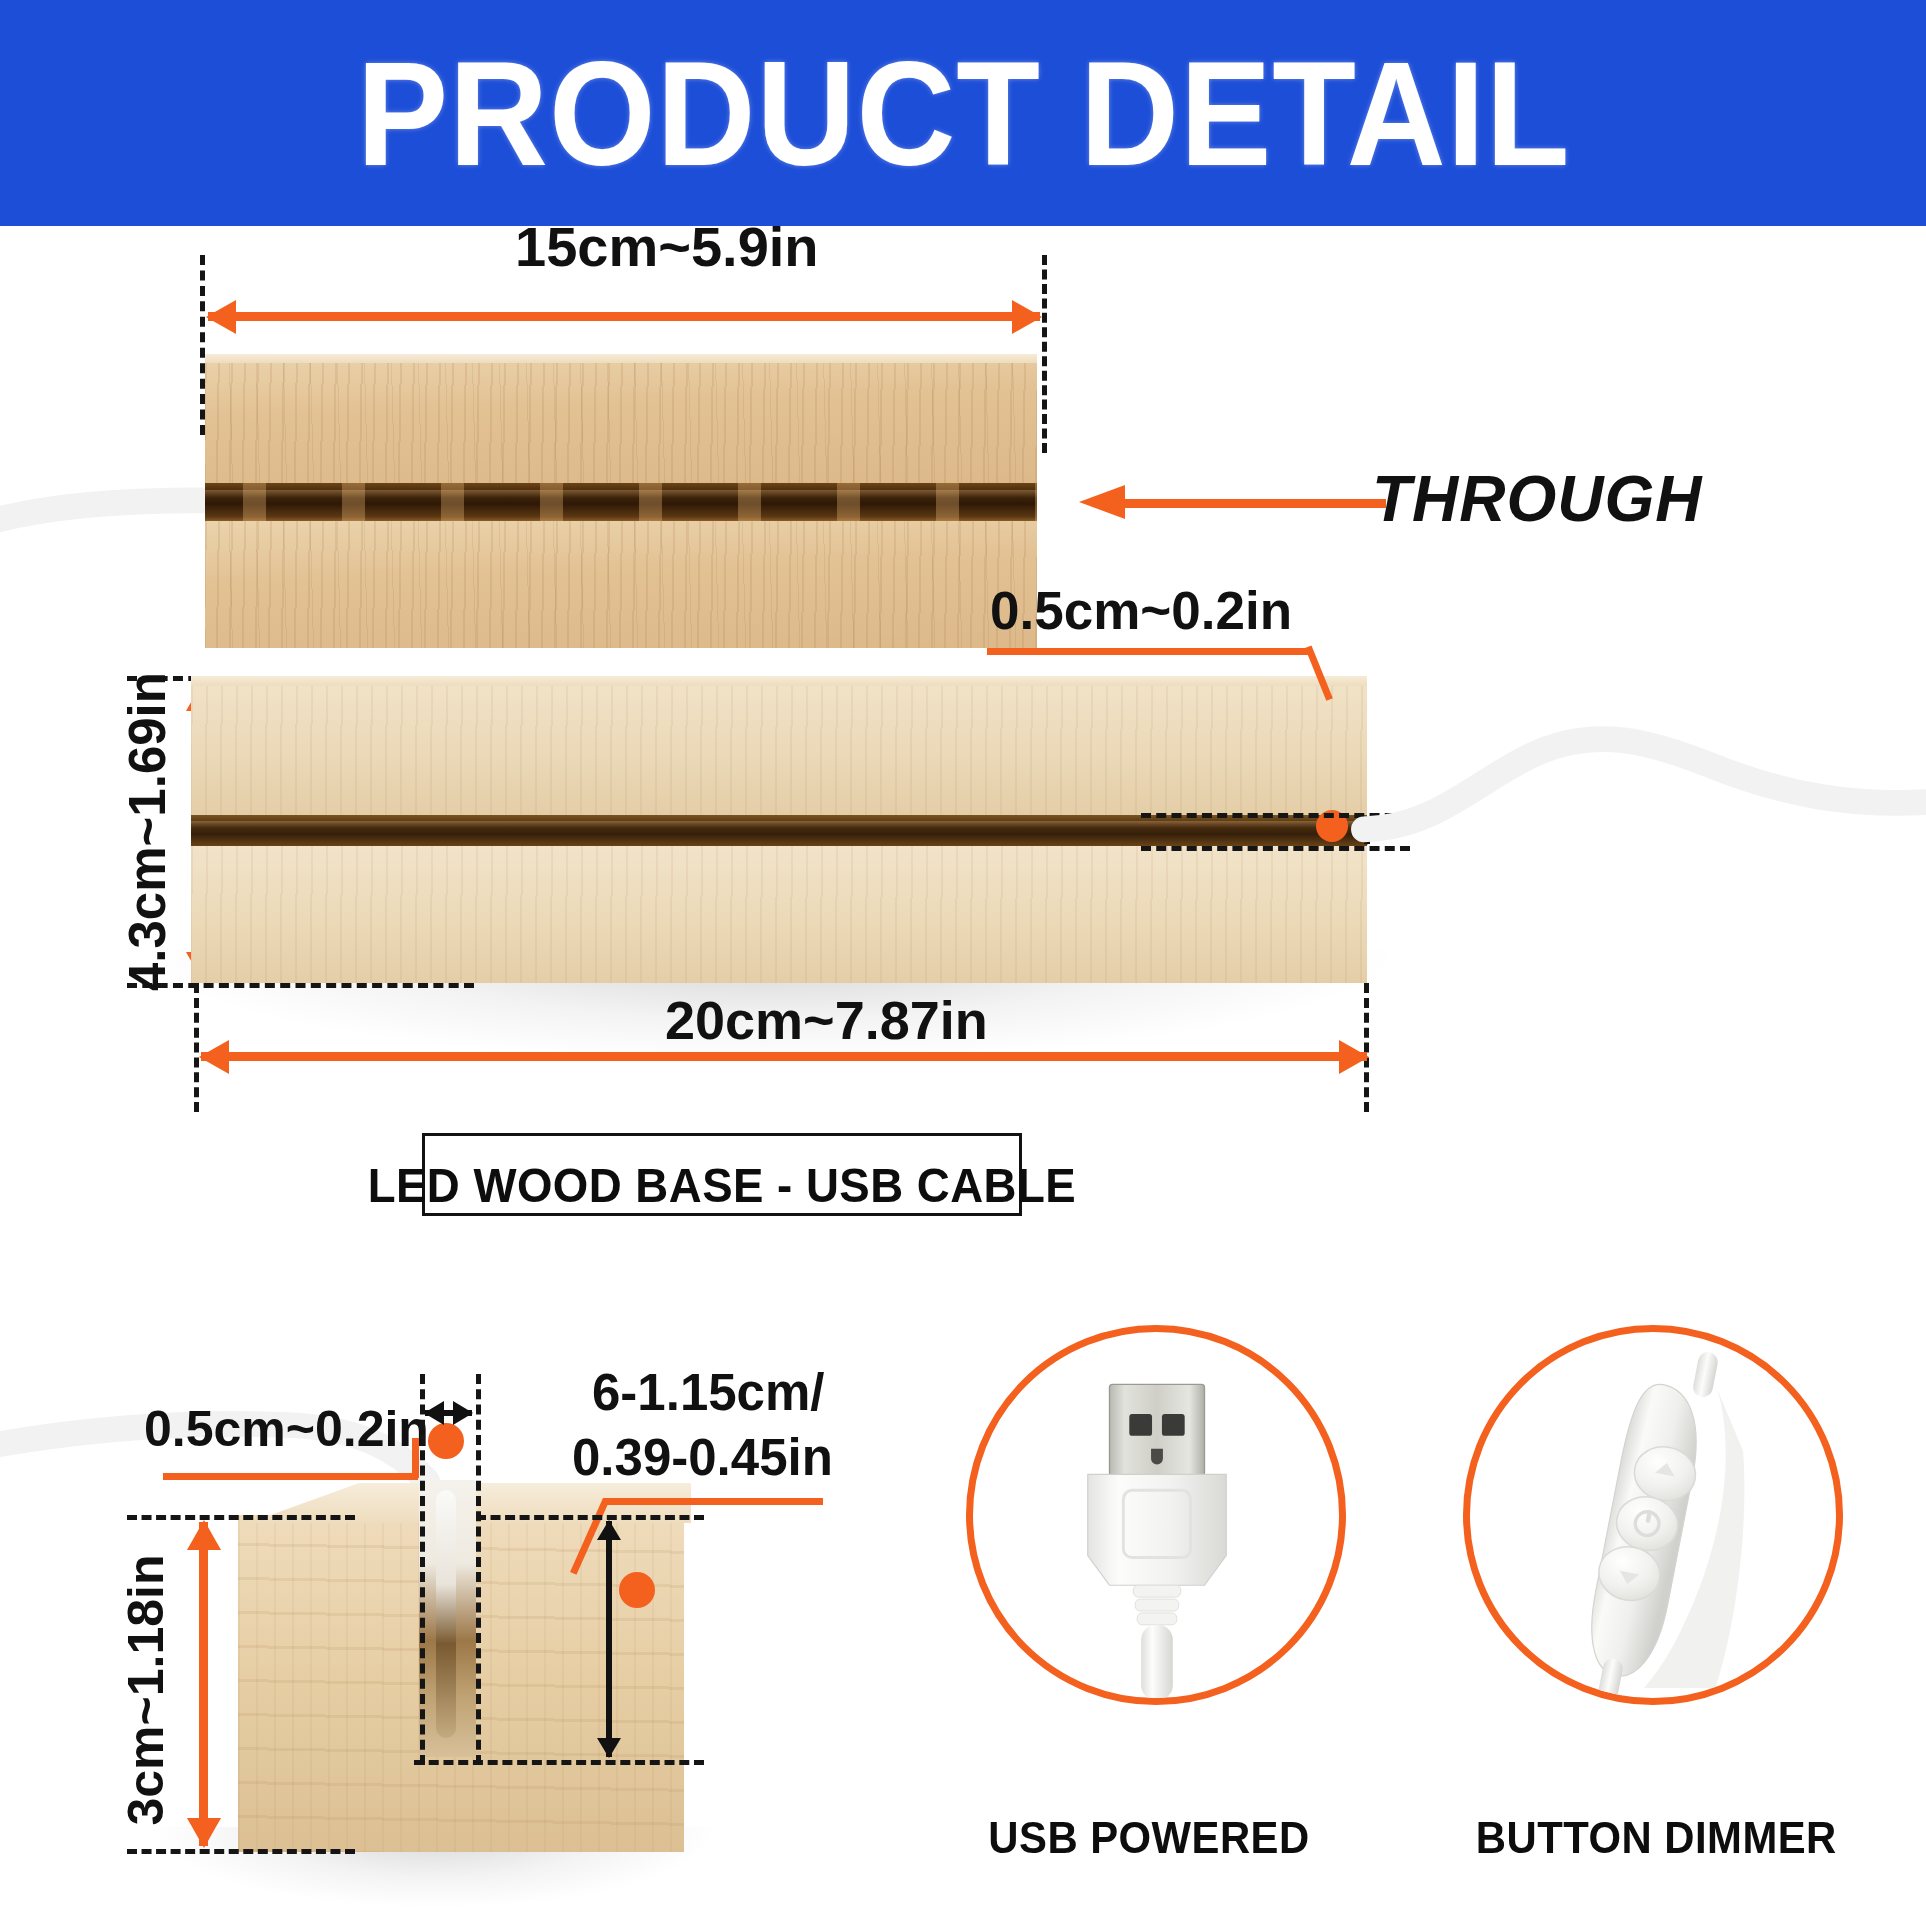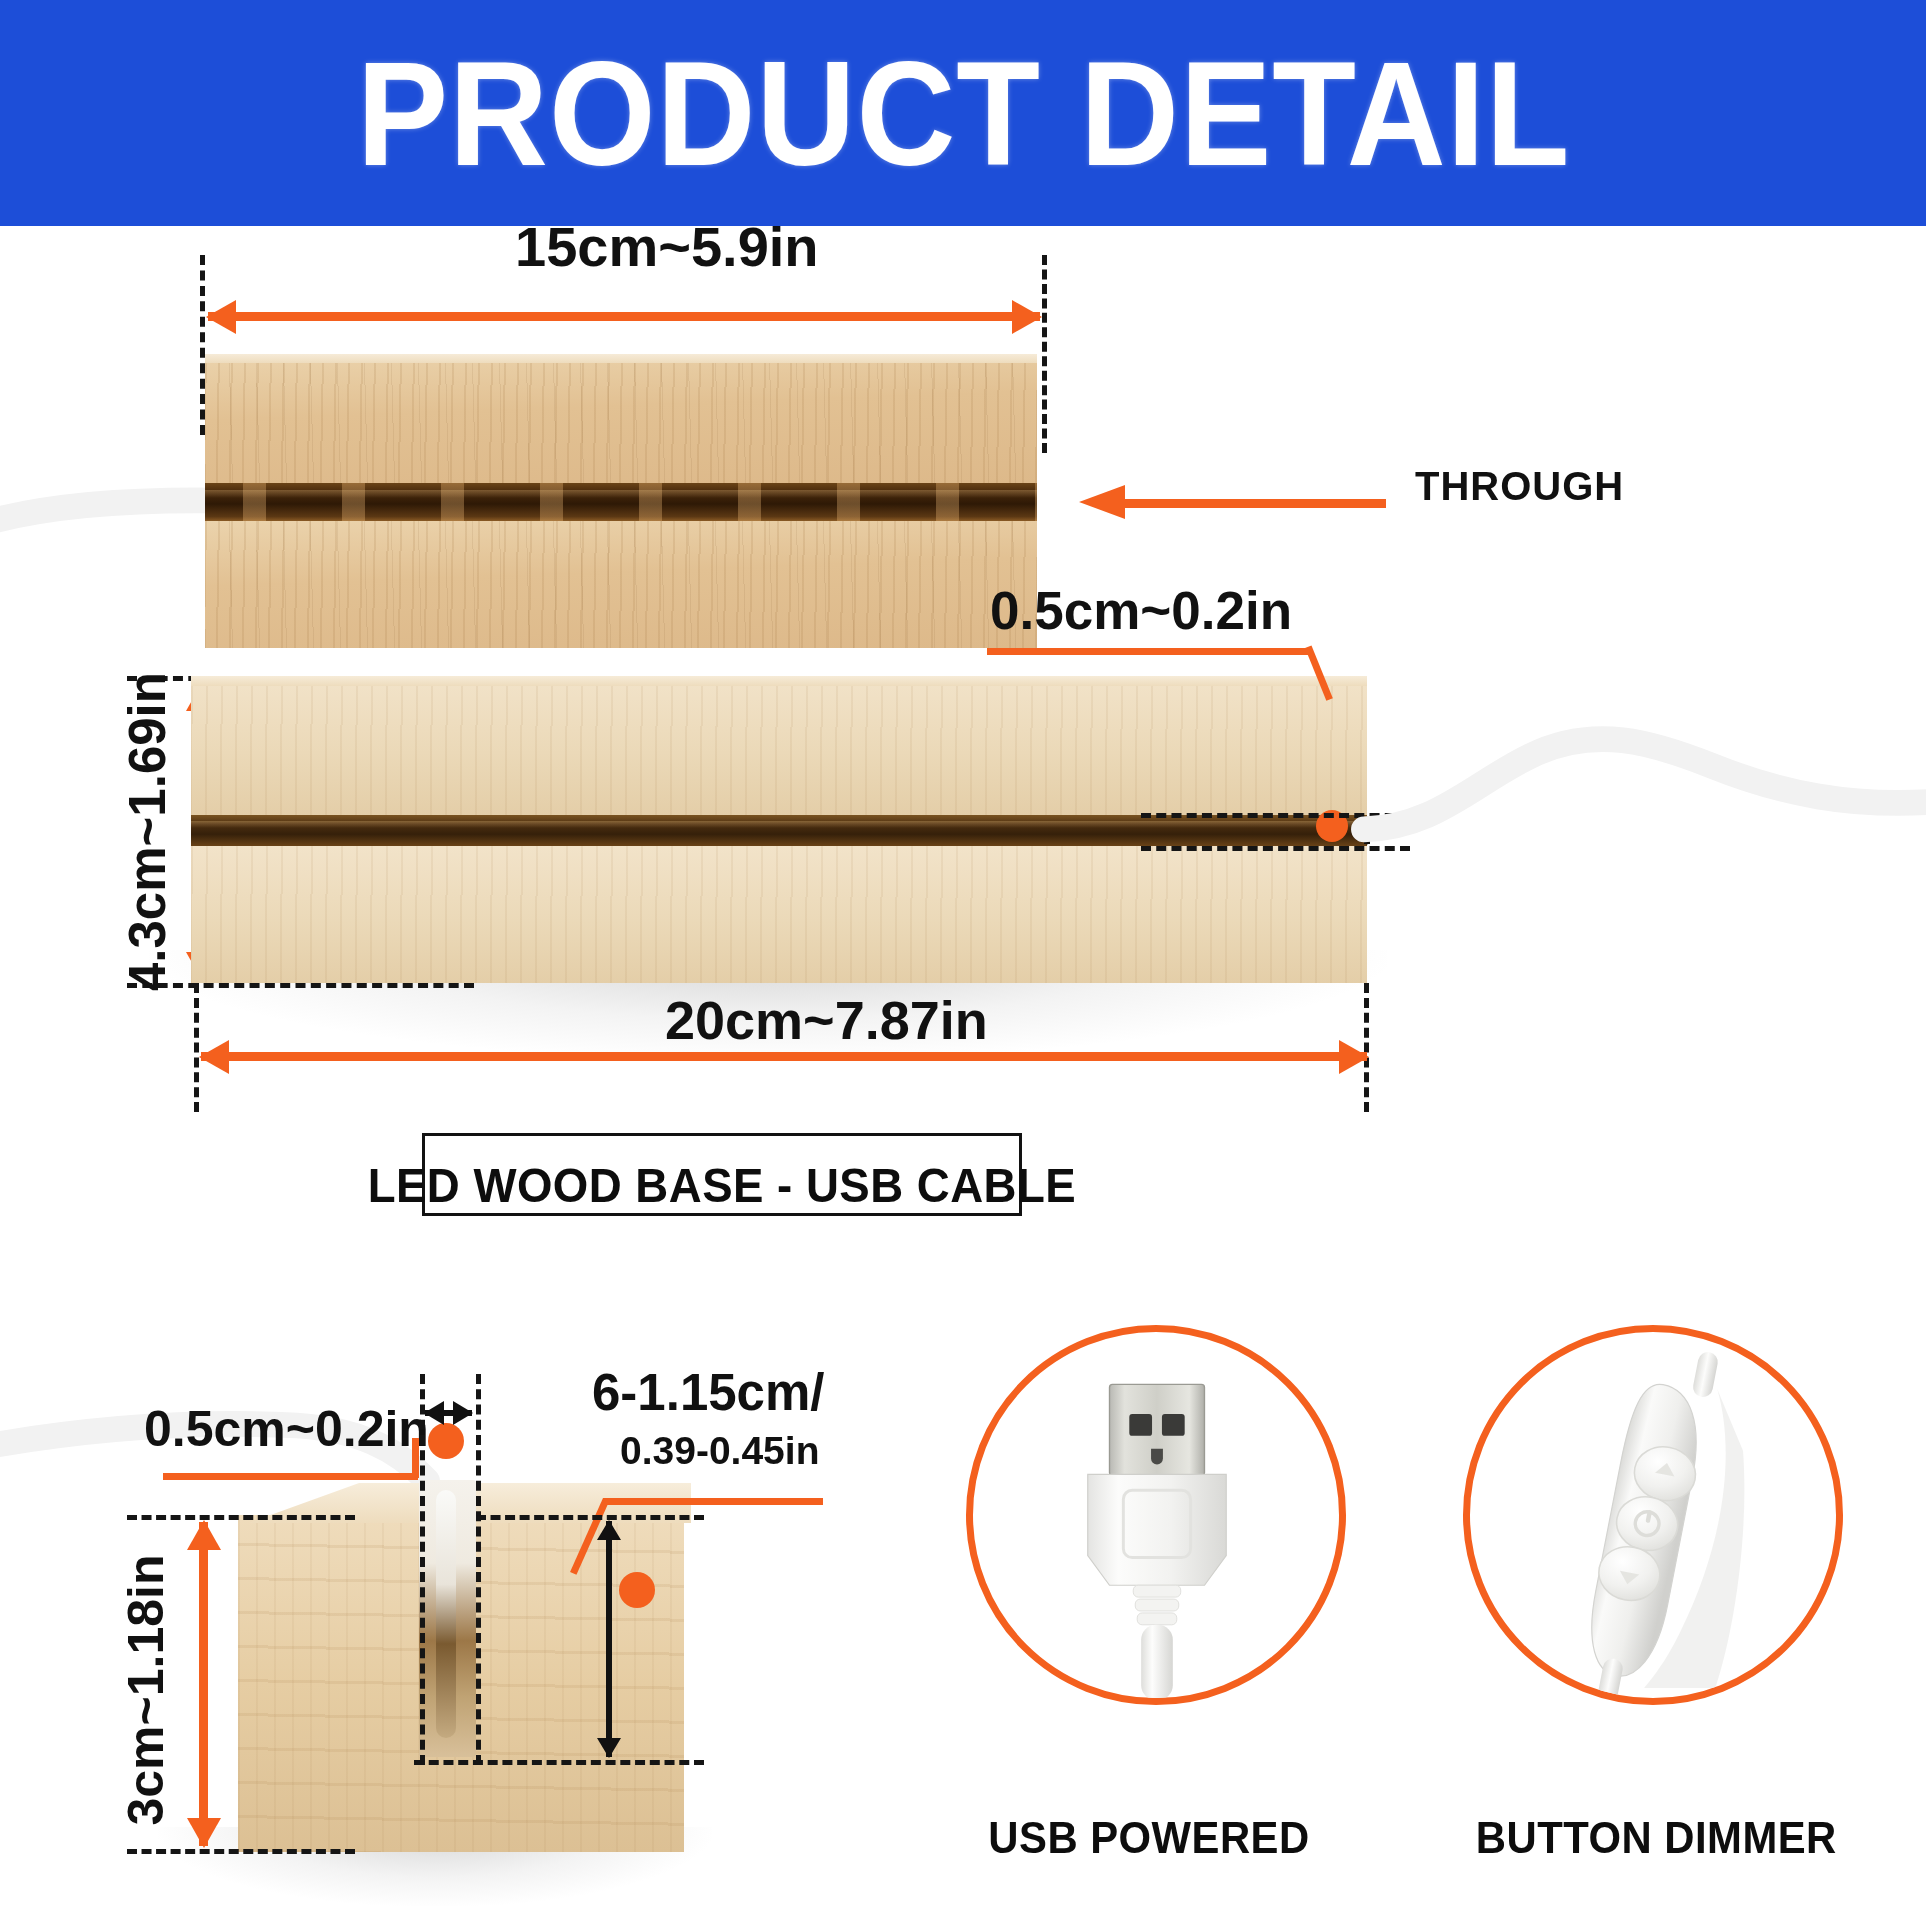--- a/index.html
+++ b/index.html
@@ -260,21 +260,21 @@
   </div>
 
   <div class="wood" style="left:205px; top:521px; width:832px; height:127px;"></div>
 
   <div style="position:absolute; left:1079px; top:495px; width:307px; height:14px;">
     <div style="position:absolute; left:44px; top:4px; width:263px; height:9px; background:#F4601E;"></div>
     <div style="position:absolute; left:0; top:-10px; width:0; height:0;
                 border-top:17px solid transparent; border-bottom:17px solid transparent;
                 border-right:46px solid #F4601E;"></div>
   </div>
-  <div class="dim-text" style="left:1415px; top:465px; font-size:40px; letter-spacing:1px;">THROUGH</div>
+  <div class="dim-text" style="left:1372px; top:465px; font-size:64px; letter-spacing:1px;font-style:italic;">THROUGH</div>
 
   <div class="dash-h" style="left:127px; top:676px; width:347px;"></div>
   <div class="dash-h" style="left:127px; top:983px; width:347px;"></div>
   <div class="arrow-v" style="left:198px; top:683px; height:297px;"></div>
   <div class="dim-text" style="left:-12px; top:804px; font-size:51px; transform:rotate(-90deg);">4.3cm~1.69in</div>
 
   <div class="wood wood-light" style="left:191px; top:676px; width:1176px; height:139px;"></div>
   <div class="wood-top-edge" style="left:191px; top:676px; width:1176px; height:10px;"></div>
 
   <div class="led-strip" style="left:191px; top:815px; width:1176px; height:32px; background:
@@ -334,21 +334,21 @@
 
   <div class="dim-text" style="left:144px; top:1402px; font-size:50px;">0.5cm~0.2in</div>
   <div class="leader-line" style="left:163px; top:1473px; width:255px; height:7px;"></div>
   <div class="leader-line" style="left:412px; top:1438px; width:7px; height:40px;"></div>
   <div class="leader-dot" style="left:428px; top:1423px; width:36px; height:36px;"></div>
   <div class="dash-v" style="left:420px; top:1374px; height:391px;"></div>
   <div class="dash-v" style="left:476px; top:1374px; height:391px;"></div>
   <div class="arrow-h-small" style="left:425px; top:1410px; width:47px;"></div>
 
   <div class="dim-text" style="left:592px; top:1365px; font-size:51px;">6-1.15cm/</div>
-  <div class="dim-text" style="left:620px; top:1430px; font-size:39px;">0.39-0.45in</div>
+  <div class="dim-text" style="left:572px; top:1430px; font-size:51px;">0.39-0.45in</div>
   <div class="leader-line" style="left:603px; top:1498px; width:220px; height:7px;"></div>
   <div class="leader-line" style="left:603px; top:1498px; width:7px; height:81px; transform:rotate(24deg); transform-origin: top left;"></div>
   <div class="leader-dot" style="left:619px; top:1572px; width:36px; height:36px;"></div>
   <div class="dash-h" style="left:476px; top:1515px; width:228px;"></div>
   <div class="dash-h" style="left:414px; top:1760px; width:290px;"></div>
   <div class="arrow-v-small" style="left:606px; top:1521px; height:236px;"></div>
 
   <div class="dash-h" style="left:127px; top:1515px; width:228px;"></div>
   <div class="dash-h" style="left:127px; top:1849px; width:228px;"></div>
   <div class="arrow-v" style="left:199px; top:1522px; height:324px;"></div>

